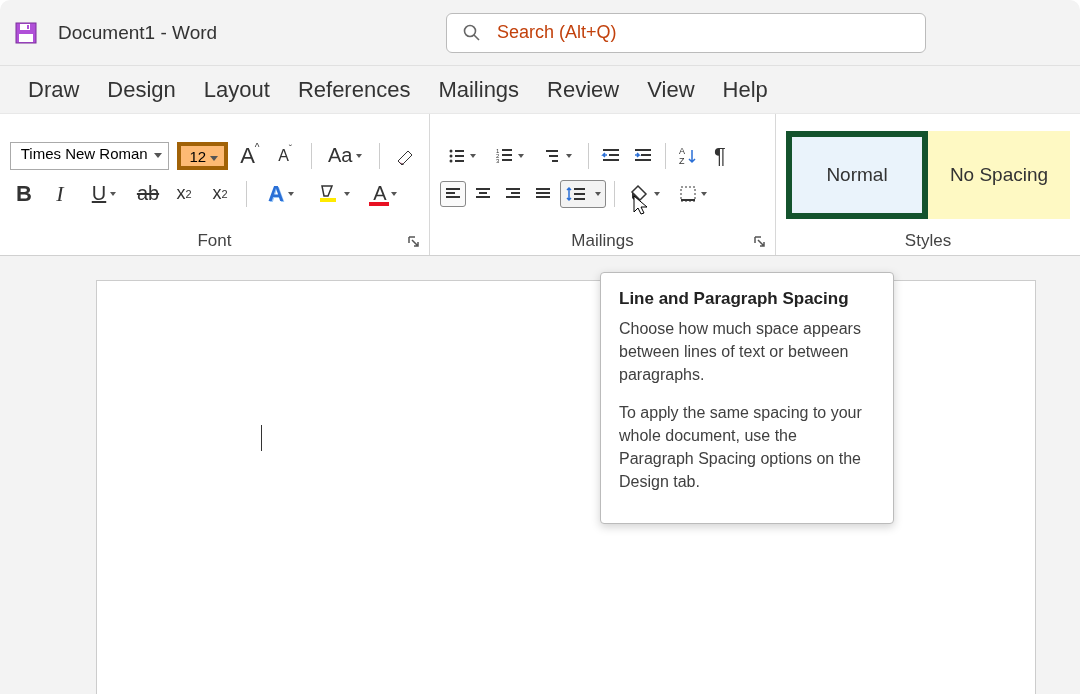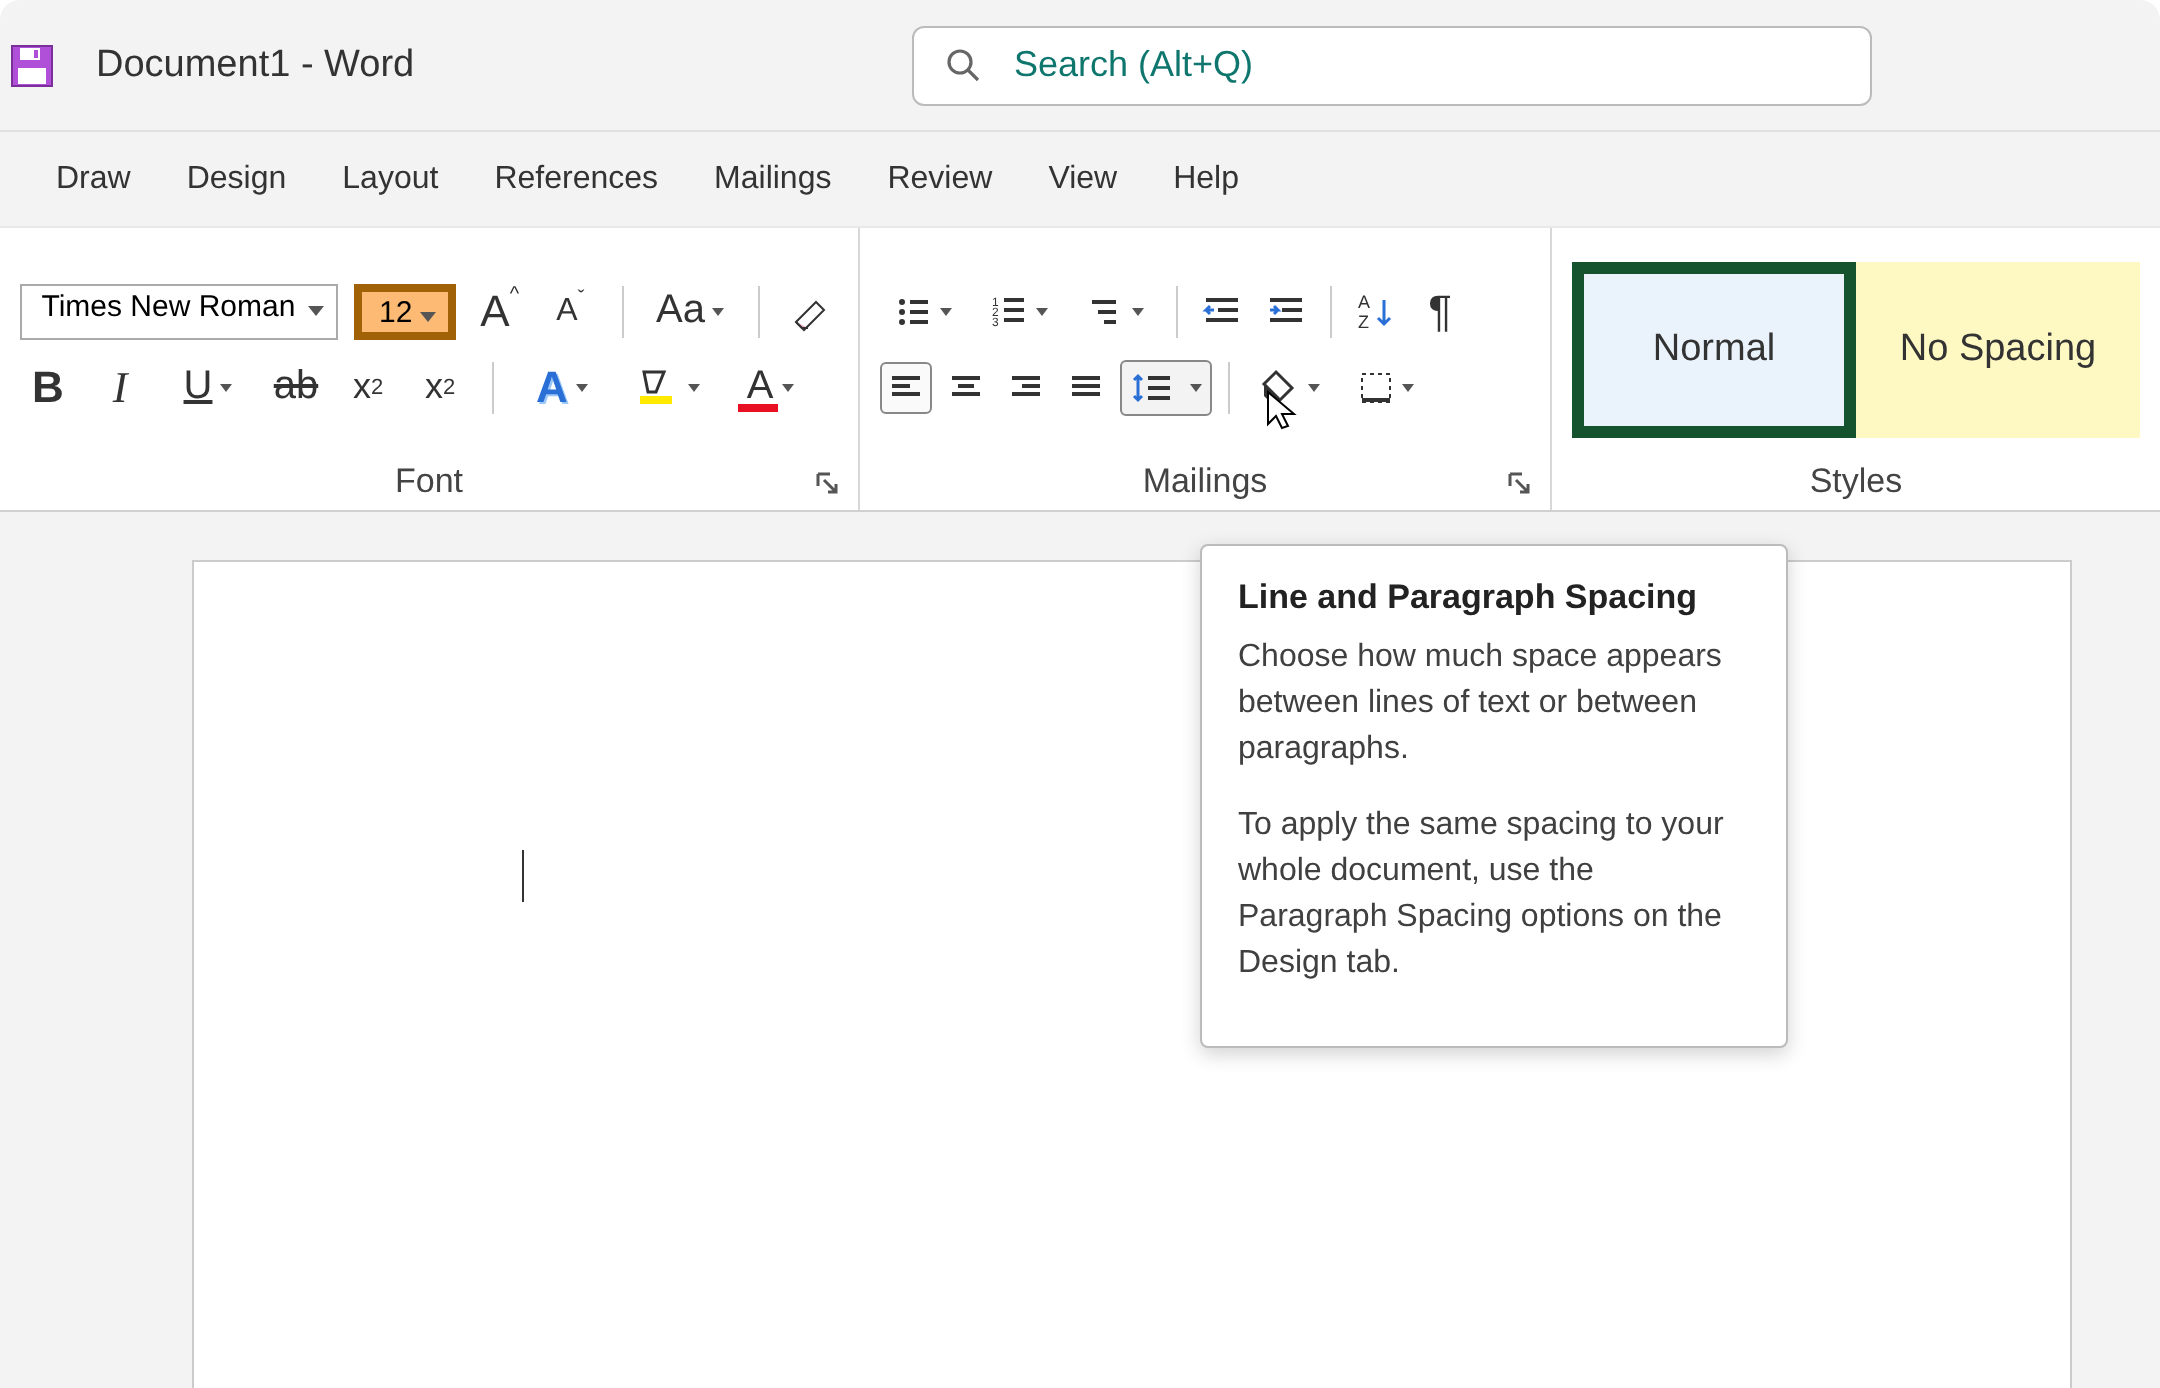--- a/index.html
+++ b/index.html
@@ -1,26 +1,26 @@
 <!DOCTYPE html>
 <html><head>
 <meta charset="utf-8">
 <style>
 * { box-sizing: border-box; margin: 0; padding: 0; font-family: "Segoe UI", sans-serif; }
 body { background: #fff; width: 1080px; height: 694px; overflow: hidden; position: relative; }
 
-.titlebar { height: 66px; background: #f3f3f3; border-bottom: 1px solid #e0e0e0; display: flex; align-items: center; padding: 0 4px; border-radius: 10px 10px 0 0; }
+.titlebar { height: 66px; background: #f3f3f3; border-bottom: 1px solid #e0e0e0; display: flex; align-items: center; padding: 0 14px; border-radius: 10px 10px 0 0; }
 .save-icon { width: 24px; height: 24px; display: flex; align-items: center; justify-content: center; margin-right: 20px; }
 .doc-title { font-size: 19px; color: #333; font-weight: 400; }
 .search-box { margin-left: auto; margin-right: 140px; width: 480px; height: 40px; border: 1px solid #bbb; border-radius: 6px; background: #fff; display: flex; align-items: center; padding: 0 16px; }
 .search-box .sicon { color: #666; margin-right: 16px; }
-.search-box .stxt { color: #0f766e; font-size: 18px; }
+.search-box .stxt { color: #c2410c; font-size: 18px; }
 
 .menubar { height: 48px; background: #f3f3f3; display: flex; align-items: center; padding: 0 28px; gap: 28px; border-bottom: 1px solid #e8e8e8; }
-.menubar span { font-size: 16px; color: #333; cursor: pointer; }
+.menubar span { font-size: 22px; color: #333; cursor: pointer; }
 
 .ribbon { height: 142px; background: #fff; border-bottom: 1px solid #d0d0d0; display: flex; }
 .group { border-right: 1px solid #d8d8d8; padding: 8px 10px 4px 10px; display: flex; flex-direction: column; position: relative; }
 .group-body { flex: 1; display: flex; flex-direction: column; justify-content: center; gap: 10px; text-align: right; }
 .group-label { text-align: center; font-size: 17px; color: #444; padding-top: 4px; }
 .launcher { position: absolute; right: 8px; bottom: 6px; width: 14px; height: 14px; }
 .row { display: flex; align-items: center; gap: 8px; }
 
 .fontname { width: 162px; height: 28px; border: 1px solid #aaa; font-size: 15px; padding: 2px 20px 2px 6px; background: #fff; position: relative; }
 .fontsize { width: 52px; height: 28px; border: 4px solid #a16207; font-size: 15px; padding: 2px 18px 2px 6px; background: #fdba74; position: relative; }

